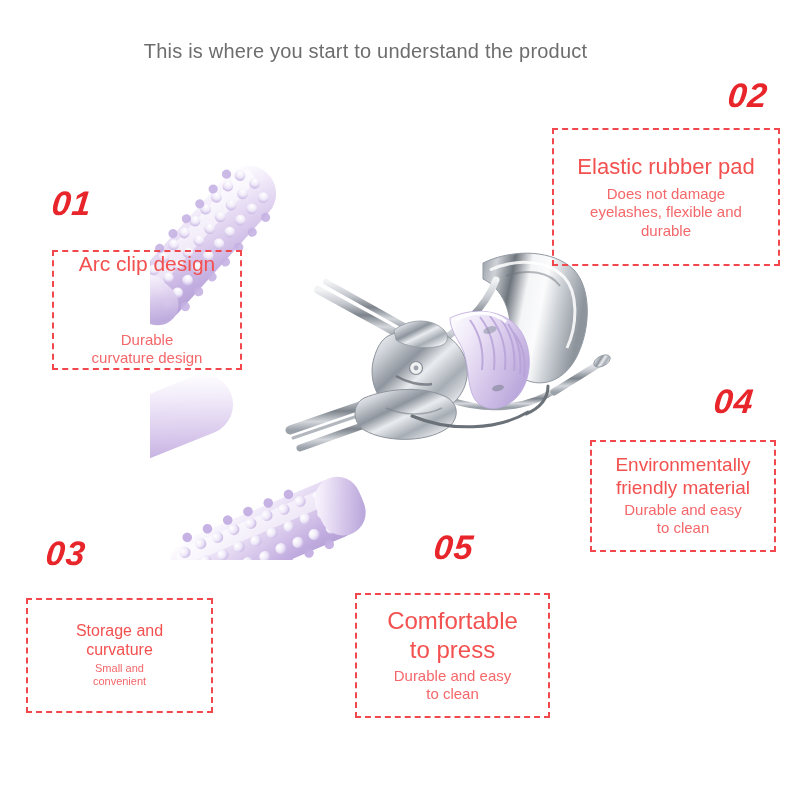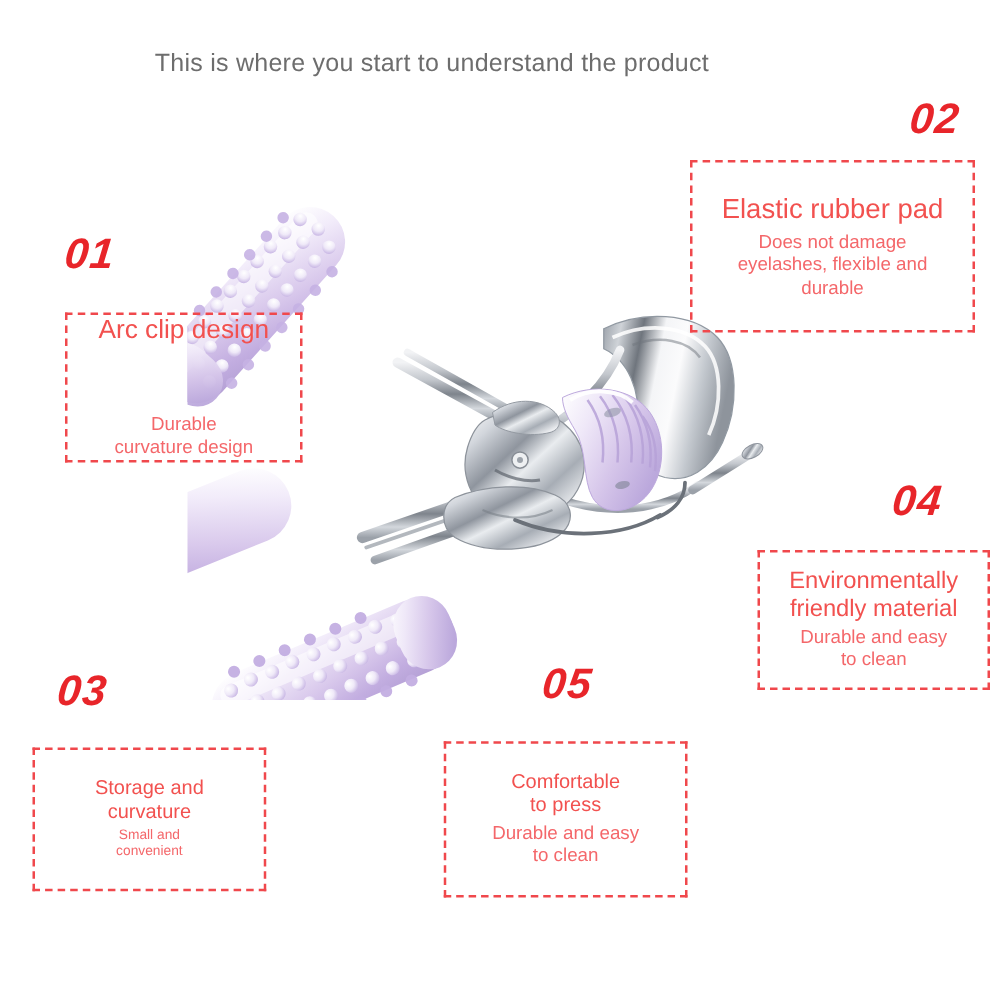--- a/index.html
+++ b/index.html
@@ -27,20 +27,21 @@
     position: absolute;
     left: 0;
     top: 40px;
     width: 691px;
     text-align: center;
     font-size: 20px;
     color: #6d6d6d;
     letter-spacing: 0.2px;
     font-weight: 400;
     white-space: nowrap;
+    padding-left: 20px;
   }
 
   
   .callout {
     position: absolute;
     box-sizing: border-box;
     border: 2px dashed #f0484c;
     background: transparent;
     display: flex;
     flex-direction: column;
@@ -85,28 +86,28 @@
   #callout-02 .callout-sub { font-size: 15px; margin-top: 5px; }
   #num-02 { left: 728px; top: 78px; }
 
   
   #callout-03 { left: 26px;  top: 598px; width: 187px; height: 115px; }
   #callout-03 .callout-heading { font-size: 16px; }
   #callout-03 .callout-sub { font-size: 11px; margin-top: 2px; }
   #num-03 { left: 46px; top: 536px; }
 
   
-  #callout-04 { left: 606px; top: 440px; width: 186px; height: 112px; }
+  #callout-04 { left: 590px; top: 440px; width: 186px; height: 112px; }
   #callout-04 .callout-heading { font-size: 19px; }
   #callout-04 .callout-sub { font-size: 15px; margin-top: 2px; }
   #num-04 { left: 714px; top: 384px; }
 
   
   #callout-05 { left: 355px; top: 593px; width: 195px; height: 125px; }
-  #callout-05 .callout-heading { font-size: 16px; }
+  #callout-05 .callout-heading { font-size: 24px; }
   #callout-05 .callout-sub { font-size: 15px; margin-top: 3px; }
   #num-05 { left: 434px; top: 530px; }
 
   
   #product-figure {
     position: absolute;
     left: 150px;
     top: 130px;
     width: 470px;
     height: 430px;

